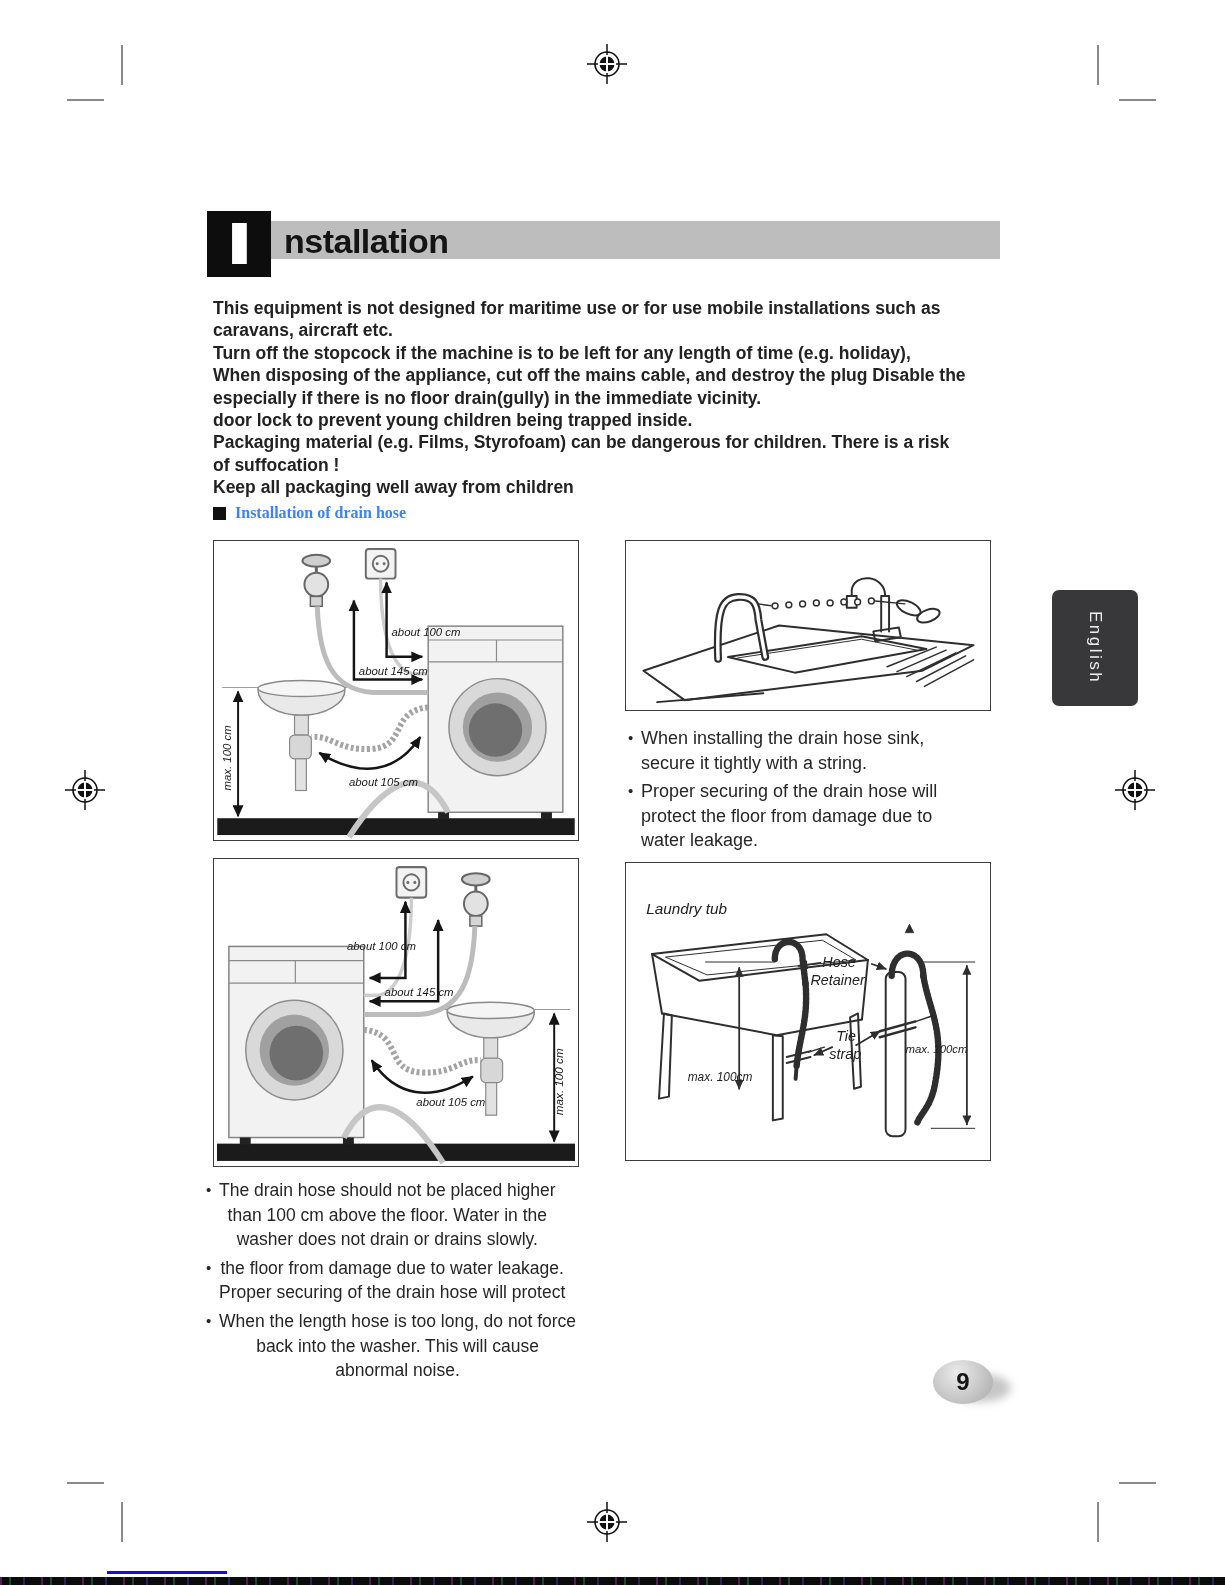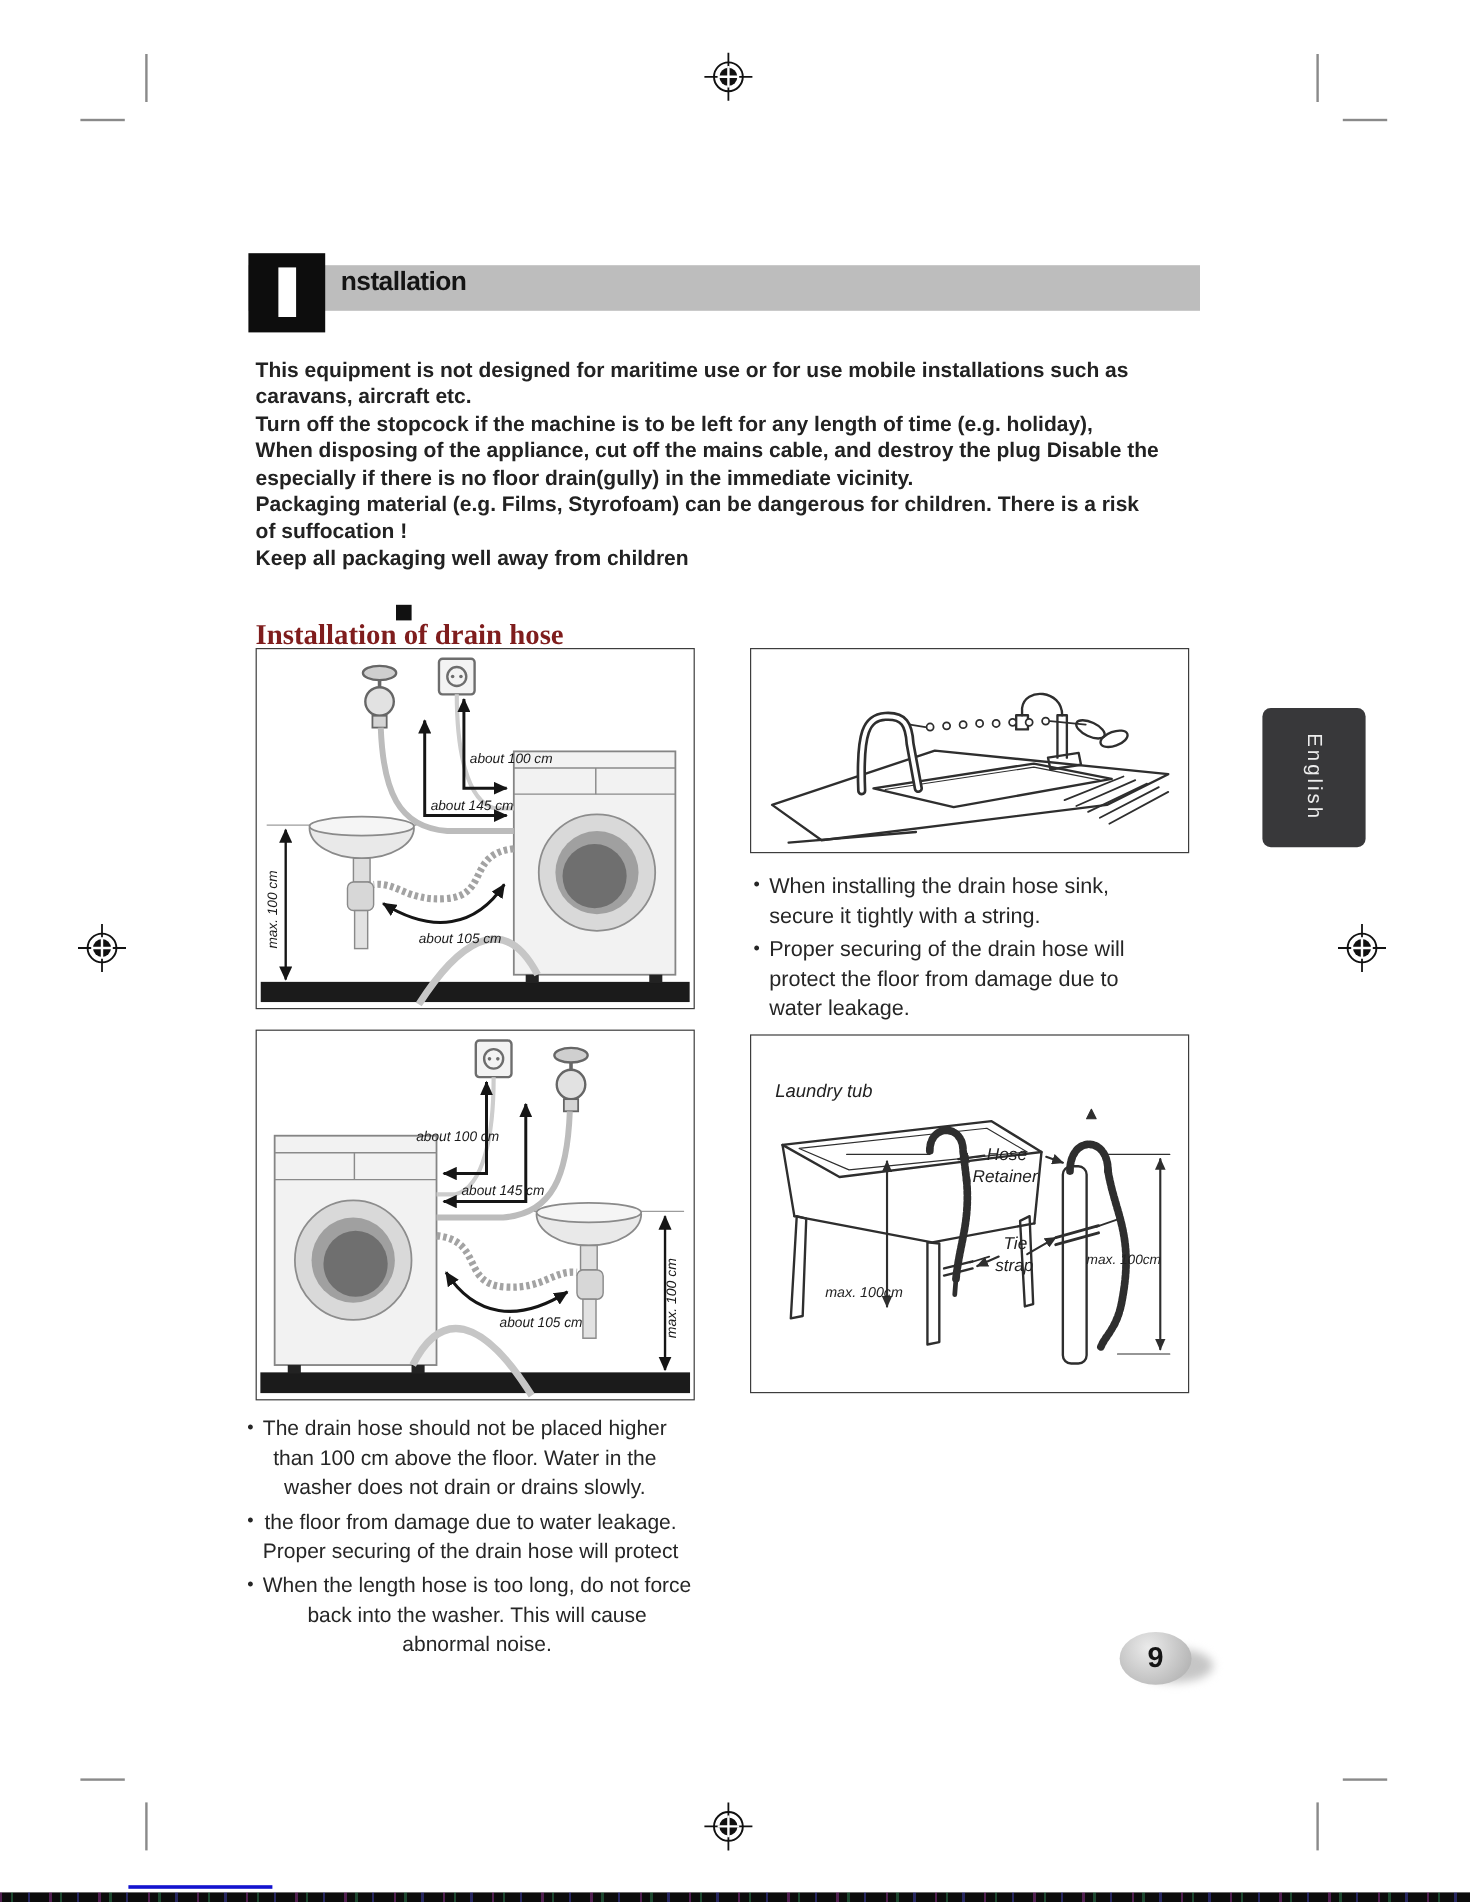--- a/index.html
+++ b/index.html
@@ -7,28 +7,28 @@
           font-family:"Liberation Sans",sans-serif;color:#202020;}
   .abs{position:absolute;}
   
   .crop{position:absolute;background:#8a8a8a;}
   
   .hdr-bar{position:absolute;left:207px;top:221px;width:793px;height:38px;background:#bdbdbd;}
   .hdr-box{position:absolute;left:207px;top:211px;width:64px;height:66px;background:#0d0d0d;
            display:flex;align-items:center;justify-content:center;}
   .hdr-initial{color:#ffffff;font-weight:bold;font-size:60px;line-height:60px;display:inline-block;
            transform:scaleX(1.7);font-family:"Liberation Sans",sans-serif;}
-  .hdr-title{position:absolute;left:284px;top:222px;font-size:22px;font-weight:bold;color:#141414;
+  .hdr-title{position:absolute;left:284px;top:222px;font-size:34px;font-weight:bold;color:#141414;
            letter-spacing:-0.5px;white-space:nowrap;}
   
   .intro{position:absolute;left:213px;top:297px;font-size:17.5px;line-height:22.4px;color:#222;font-weight:bold;}
   .intro div{white-space:nowrap;}
   
   .sec-head{position:absolute;left:213px;top:504px;font-family:"Liberation Serif",serif;
-            font-weight:bold;font-size:24px;color:#7f1d1d;display:flex;align-items:center;flex-direction:column;}
+            font-weight:bold;font-size:16px;color:#3b82f6;display:flex;align-items:center;}
   .sec-sq{width:13px;height:13px;background:#111;margin-right:9px;display:inline-block;}
   
   .dbox{position:absolute;background:#ffffff;border:1.5px solid #3d3d3d;font-style:italic;}
   
   .bullets{position:absolute;color:#262626;}
   .bullet{display:flex;margin-bottom:4px;}
   .bullet .dot{width:13px;flex:0 0 13px;font-size:15px;line-height:24.5px;}
   .bullet .bl div{white-space:nowrap;}
   .bullets-r{left:628px;top:726px;font-size:18px;}
   .bullets-r .bl div{line-height:24.5px;}
@@ -149,20 +149,21 @@
     <span class="hdr-initial">I</span>
   </div>
   <div class="hdr-title">nstallation</div>
 
   <div class="intro">
     <div>This equipment is not designed for maritime use or for use mobile installations such as</div>
     <div>caravans, aircraft etc.</div>
     <div>Turn off the stopcock if the machine is to be left for any length of time (e.g. holiday),</div>
     <div>When disposing of the appliance, cut off the mains cable, and destroy the plug Disable the</div>
     <div>especially if there is no floor drain(gully) in the immediate vicinity.</div>
+    <div>door lock to prevent young children being trapped inside.</div>
     <div>Packaging material (e.g. Films, Styrofoam) can be dangerous for children. There is a risk</div>
     <div>of suffocation !</div>
     <div>Keep all packaging well away from children</div>
   </div>
 
   <div class="sec-head">
     <span class="sec-sq"></span>
     <span>Installation of drain hose</span>
   </div>
 

